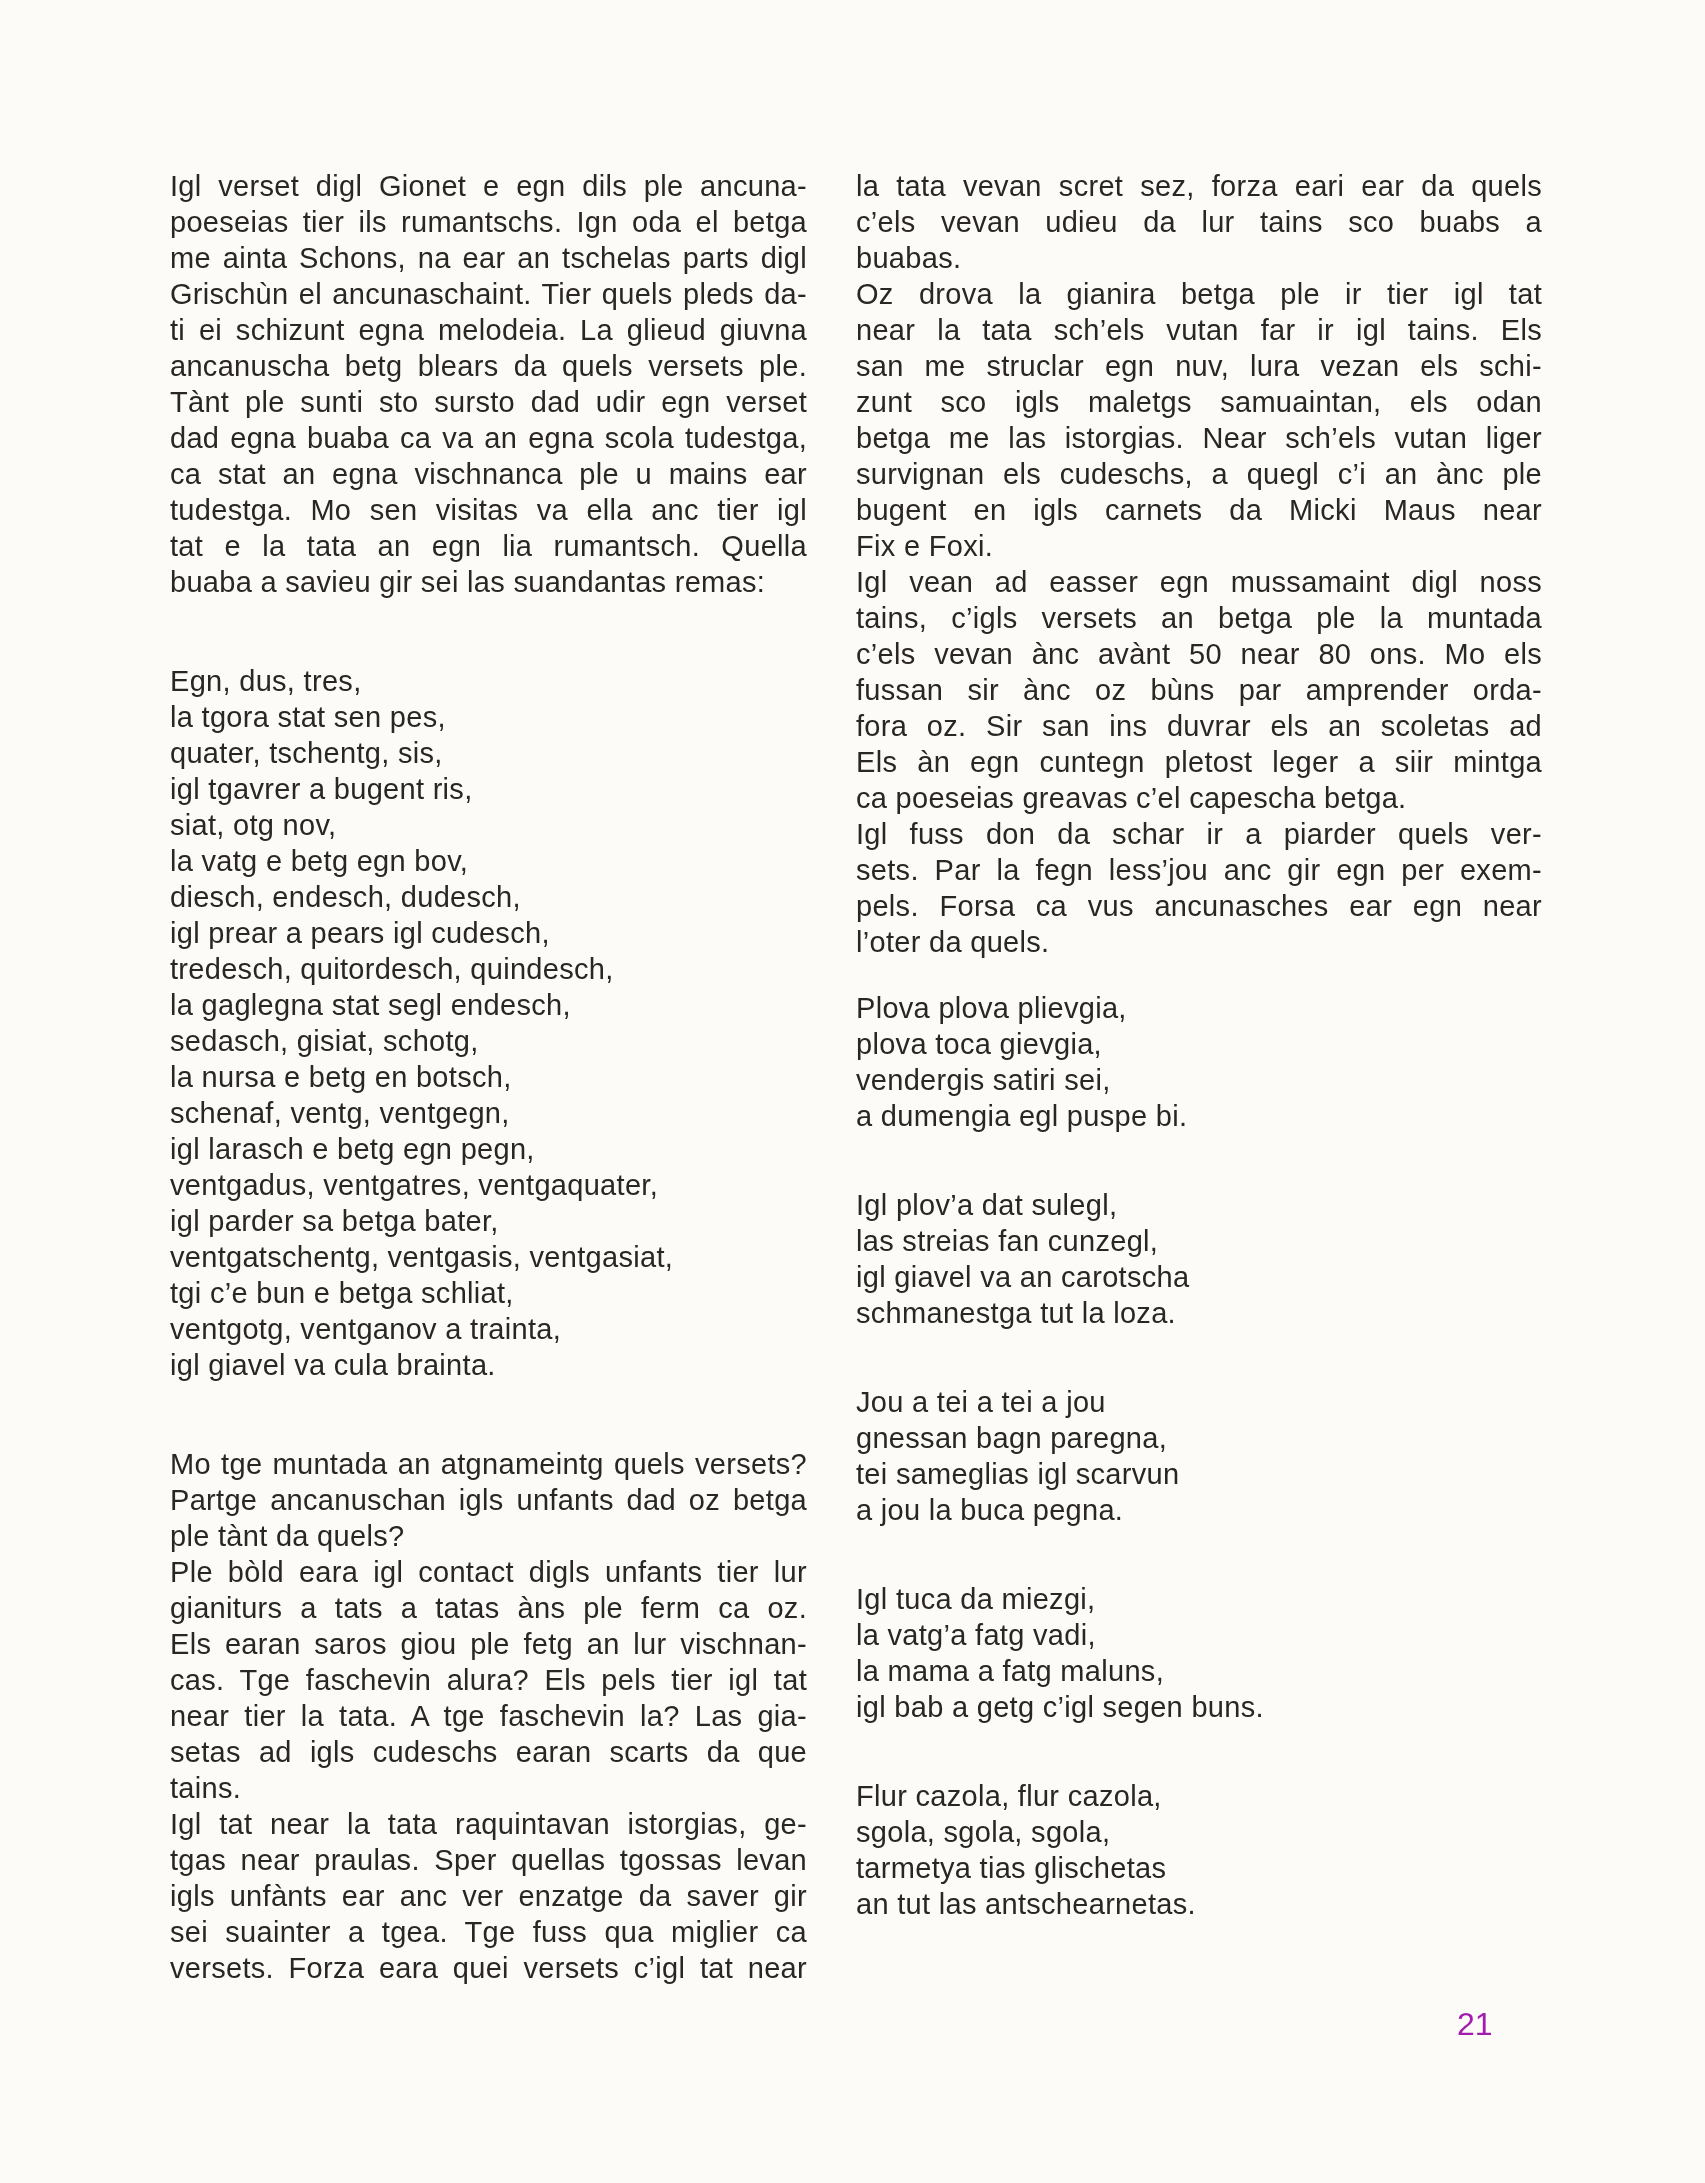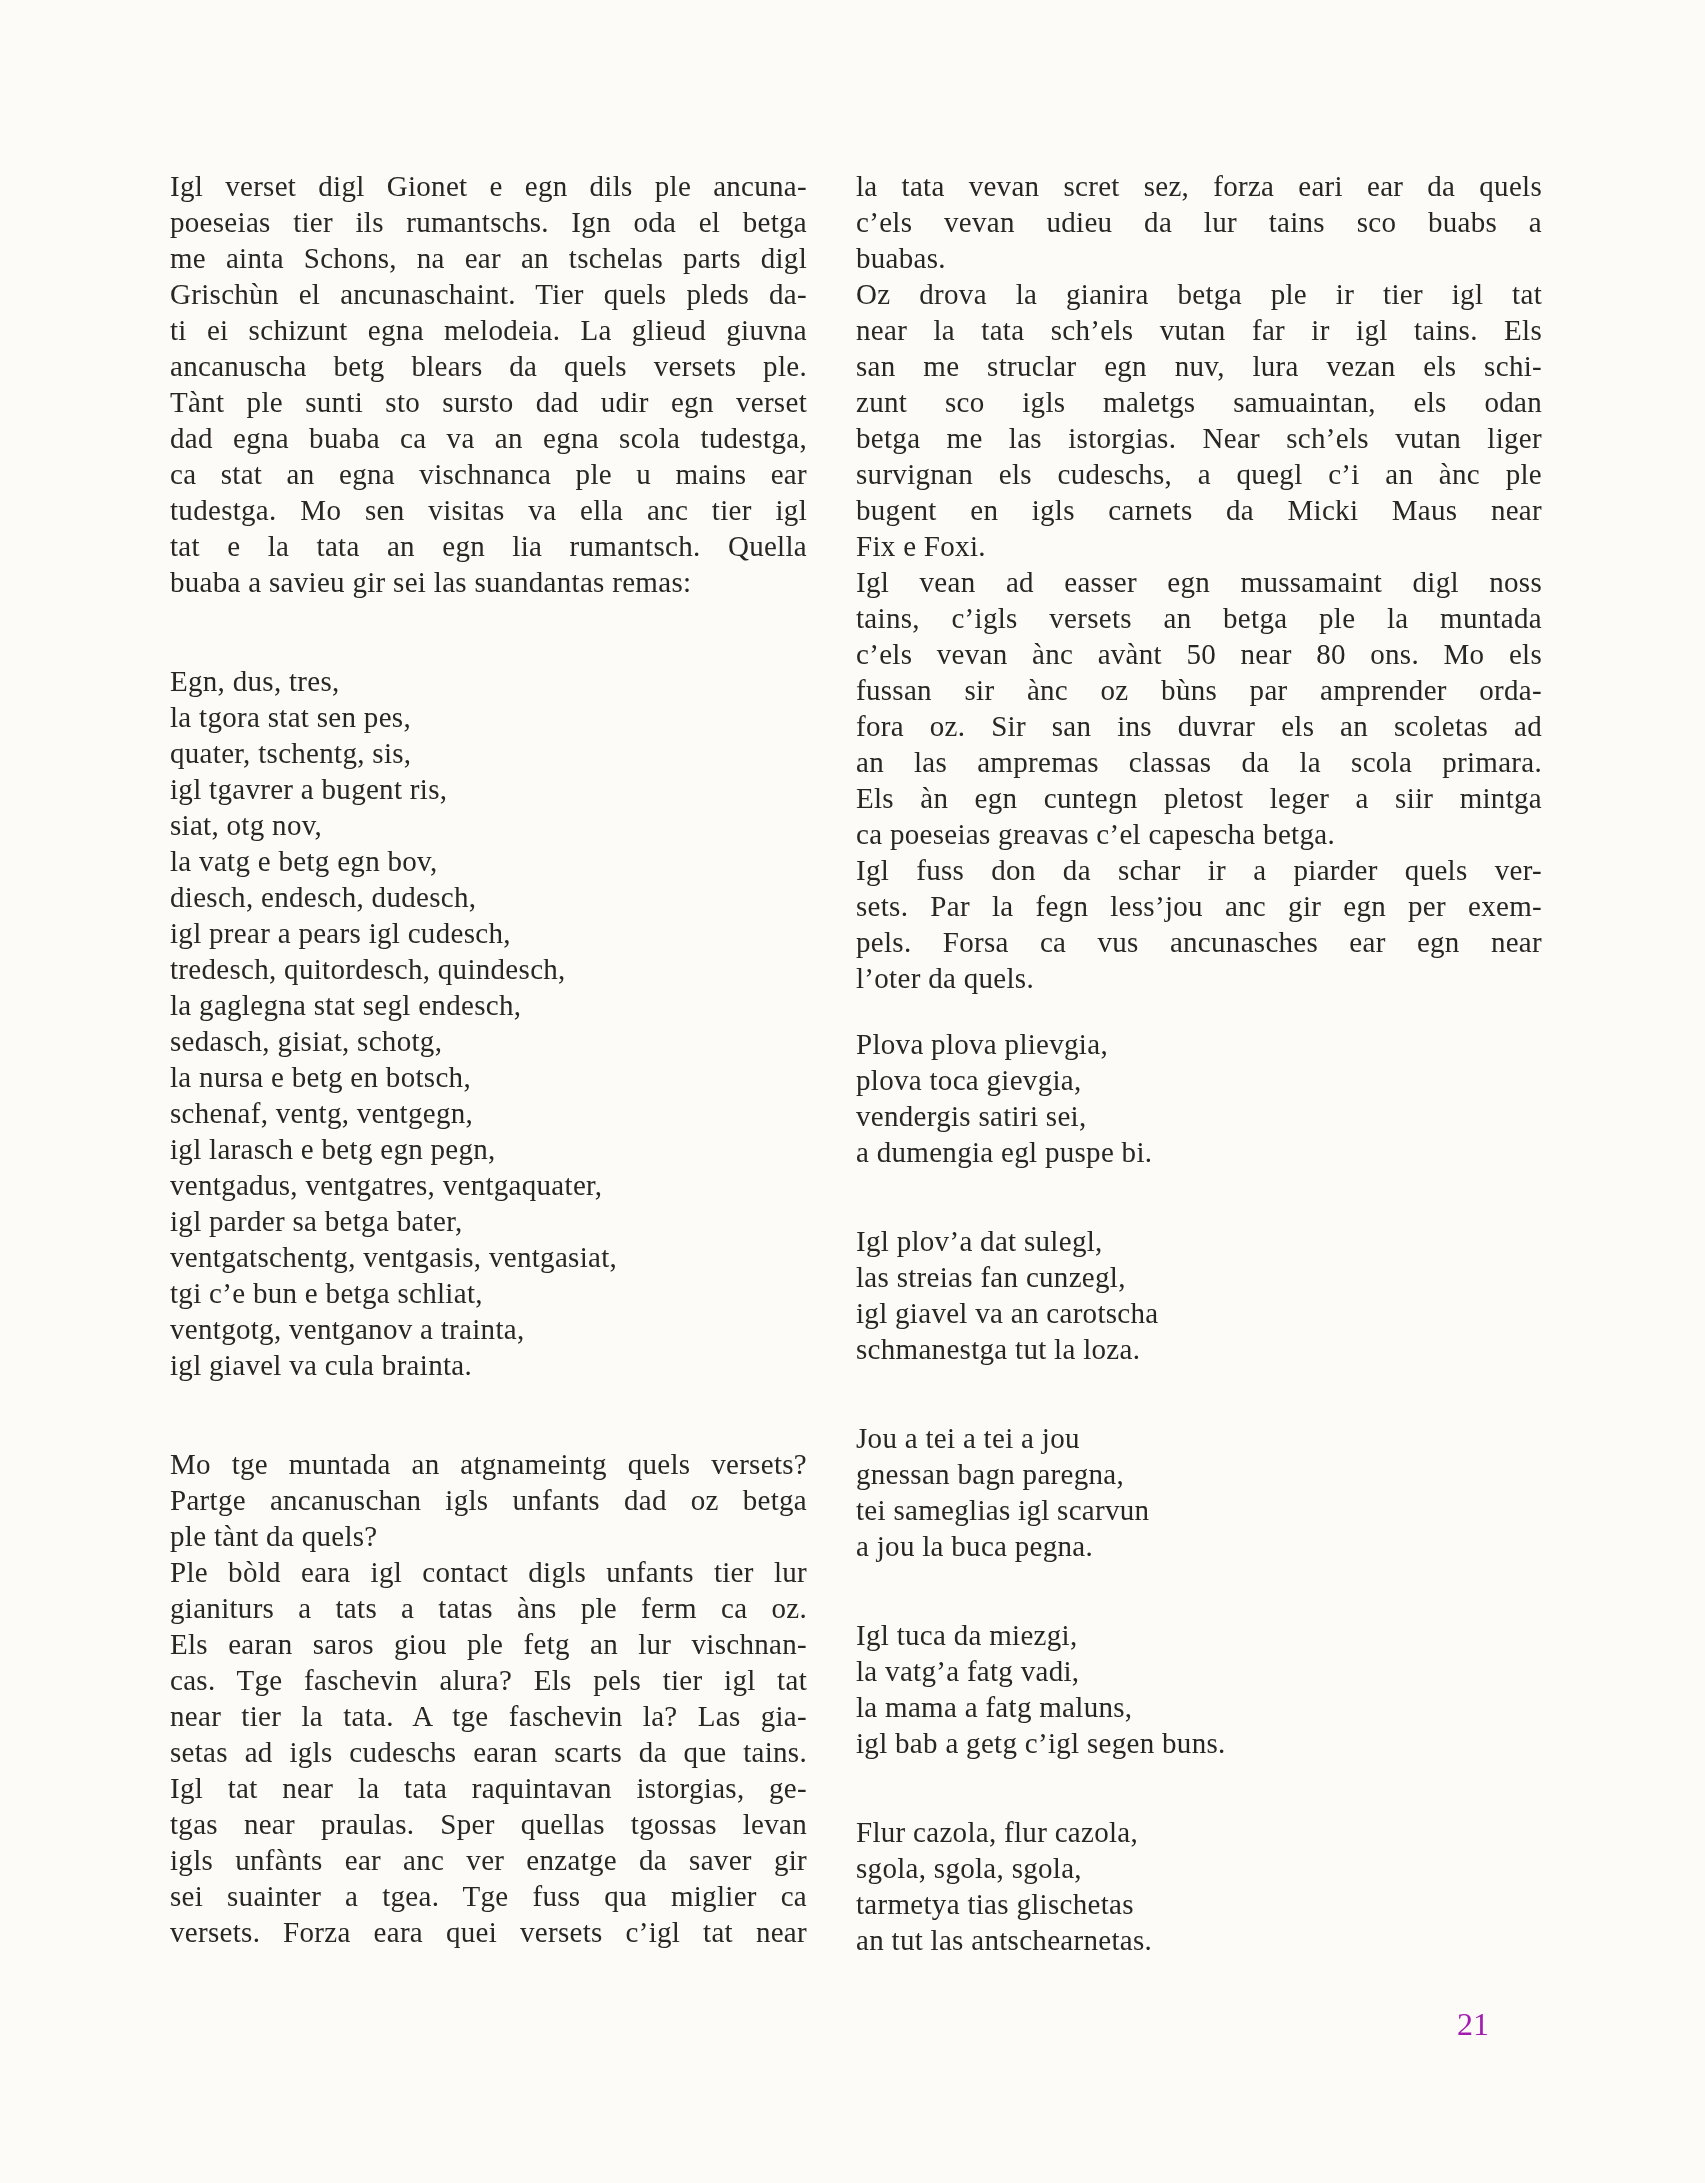--- a/index.html
+++ b/index.html
@@ -6,21 +6,21 @@
     margin: 0;
     padding: 0;
     background: #e8e8e8;
   }
   .page {
     position: relative;
     width: 1706px;
     height: 2183px;
     background: #fcfbf8;
     overflow: hidden;
-    font-family: Liberation Serif, serif;
+    font-family: Liberation Sans, sans-serif;
     color: #2a2622;
   }
   .column {
     position: absolute;
     top: 168px;
     font-size: 29px;
     line-height: 36px;
     letter-spacing: 0.3px;
   }
   .column.left  { left: 170px;  width: 637px; }
@@ -126,21 +126,20 @@
         <div class="line">survignan els cudeschs, a quegl c’i an ànc ple</div>
         <div class="line">bugent en igls carnets da Micki Maus near</div>
         <div class="line last">Fix e Foxi.</div>
       </div>
       <div class="block prose">
         <div class="line">Igl vean ad easser egn mussamaint digl noss</div>
         <div class="line">tains, c’igls versets an betga ple la muntada</div>
         <div class="line">c’els vevan ànc avànt 50 near 80 ons. Mo els</div>
         <div class="line">fussan sir ànc oz bùns par amprender orda-</div>
         <div class="line">fora oz. Sir san ins duvrar els an scoletas ad</div>
-        <div class="line">an las ampremas classas da la scola primara.</div>
         <div class="line">Els àn egn cuntegn pletost leger a siir mintga</div>
         <div class="line last">ca poeseias greavas c’el capescha betga.</div>
       </div>
       <div class="block prose">
         <div class="line">Igl fuss don da schar ir a piarder quels ver-</div>
         <div class="line">sets. Par la fegn less’jou anc gir egn per exem-</div>
         <div class="line">pels. Forsa ca vus ancunasches ear egn near</div>
         <div class="line last">l’oter da quels.</div>
       </div>
       <div class="block verse" style="margin-top: 30px;">

